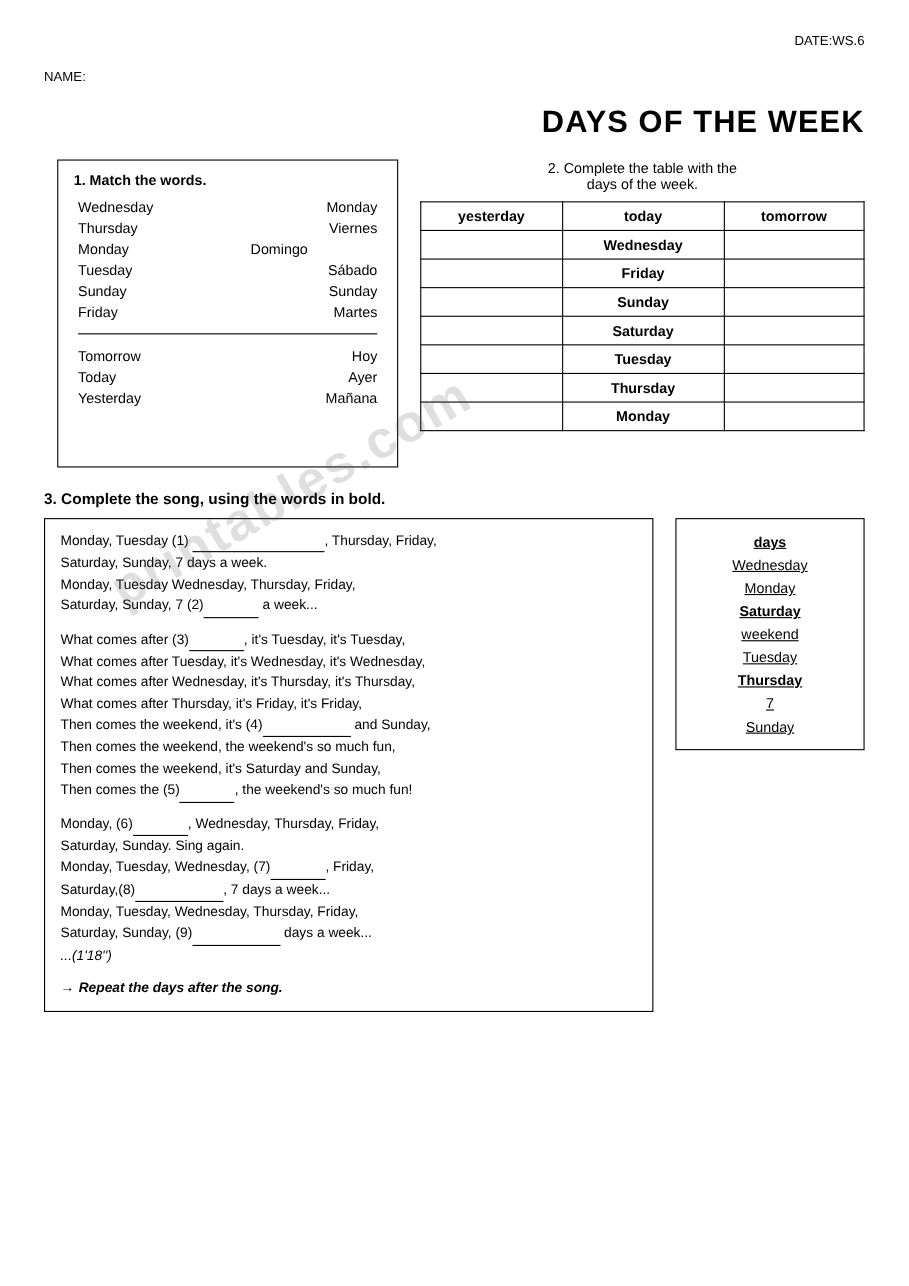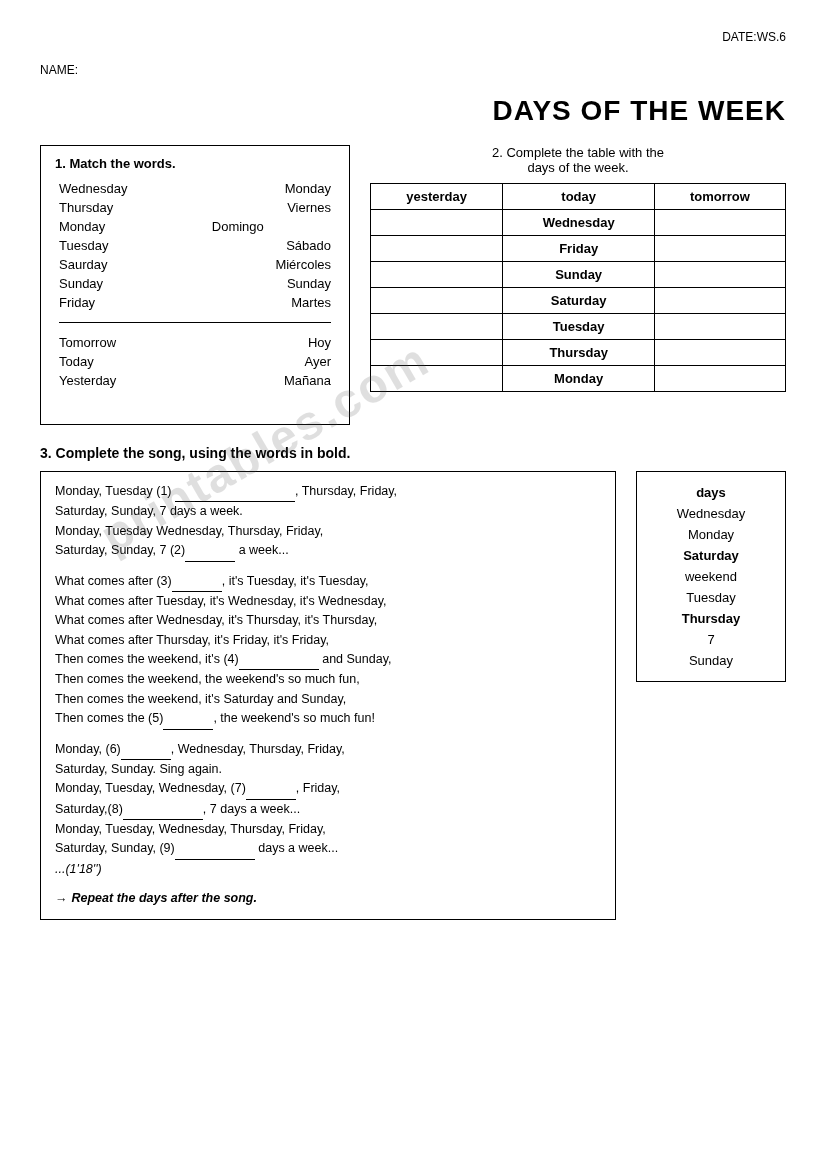--- a/index.html
+++ b/index.html
@@ -34,20 +34,21 @@
       display: flex;
       gap: 20px;
       margin-bottom: 20px;
       align-items: flex-start;
     }
     .section1 {
       border: 1.5px solid #000;
       padding: 10px 14px;
       width: 310px;
       min-height: 280px;
+      margin-left: 12px;
     }
     .section1 h3 {
       font-size: 13px;
       font-weight: bold;
       margin-bottom: 8px;
     }
     .match-table {
       width: 100%;
       border-collapse: collapse;
     }
@@ -109,22 +110,23 @@
       display: flex;
       align-items: center;
       gap: 4px;
       font-style: italic;
       font-weight: bold;
       margin-top: 4px;
     }
     .word-box {
       border: 1.5px solid #000;
       padding: 10px 14px;
-      width: 150px;
-      font-size: 13px;
+      width: 172px;
+      font-size: 13px;
+      text-decoration: underline;
     }
     .word-box .word-list {
       list-style: none;
       text-align: center;
     }
     .word-box .word-list li {
       padding: 3px 0;
     }
     .word-box .word-list li.bold {
       font-weight: bold;
@@ -187,24 +189,20 @@
           <td>Thursday</td>
           <td style="text-align:right;">Viernes</td>
         </tr>
         <tr>
           <td>Monday</td>
           <td style="text-align:left;">Domingo</td>
         </tr>
         <tr>
           <td>Tuesday</td>
           <td style="text-align:right;">Sábado</td>
-        </tr>
-        <tr>
-          <td>Saurday</td>
-          <td style="text-align:right;">Miércoles</td>
         </tr>
         <tr>
           <td>Sunday</td>
           <td style="text-align:right;">Sunday</td>
         </tr>
         <tr>
           <td>Friday</td>
           <td style="text-align:right;">Martes</td>
         </tr>
         <tr>

